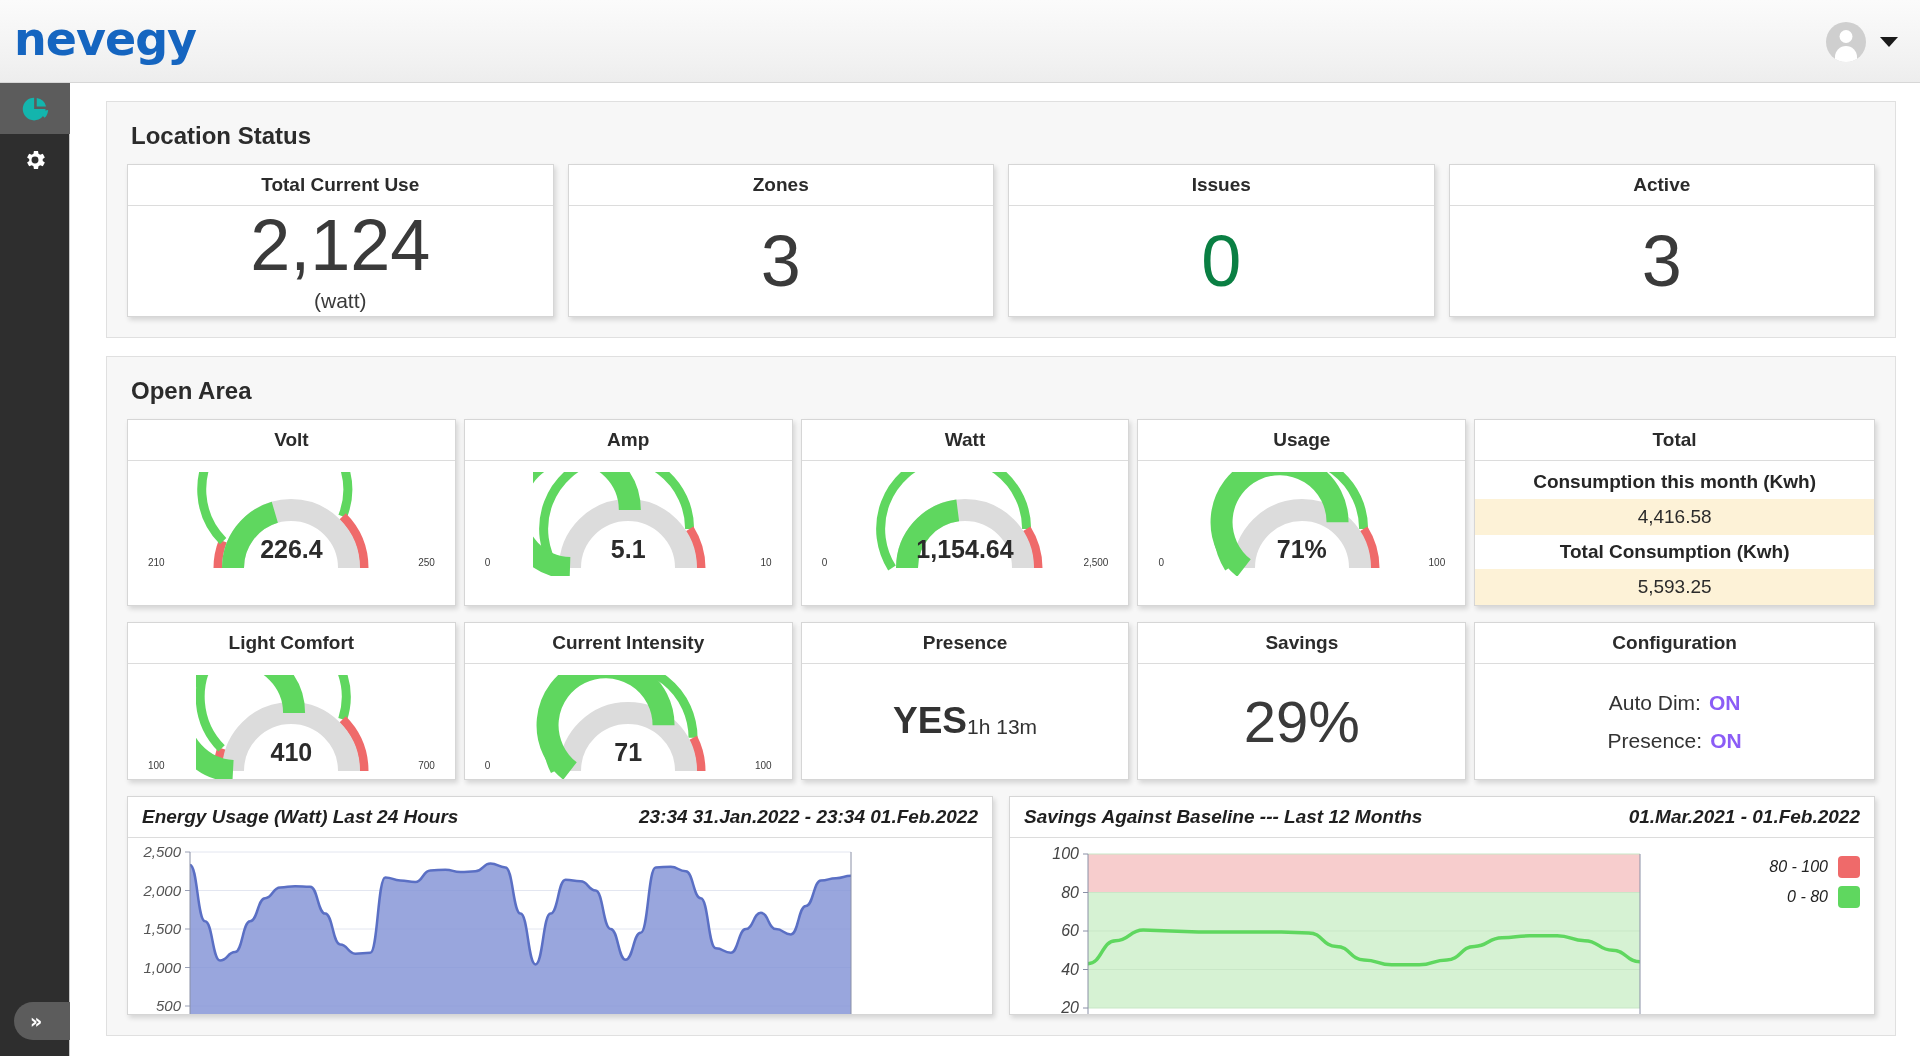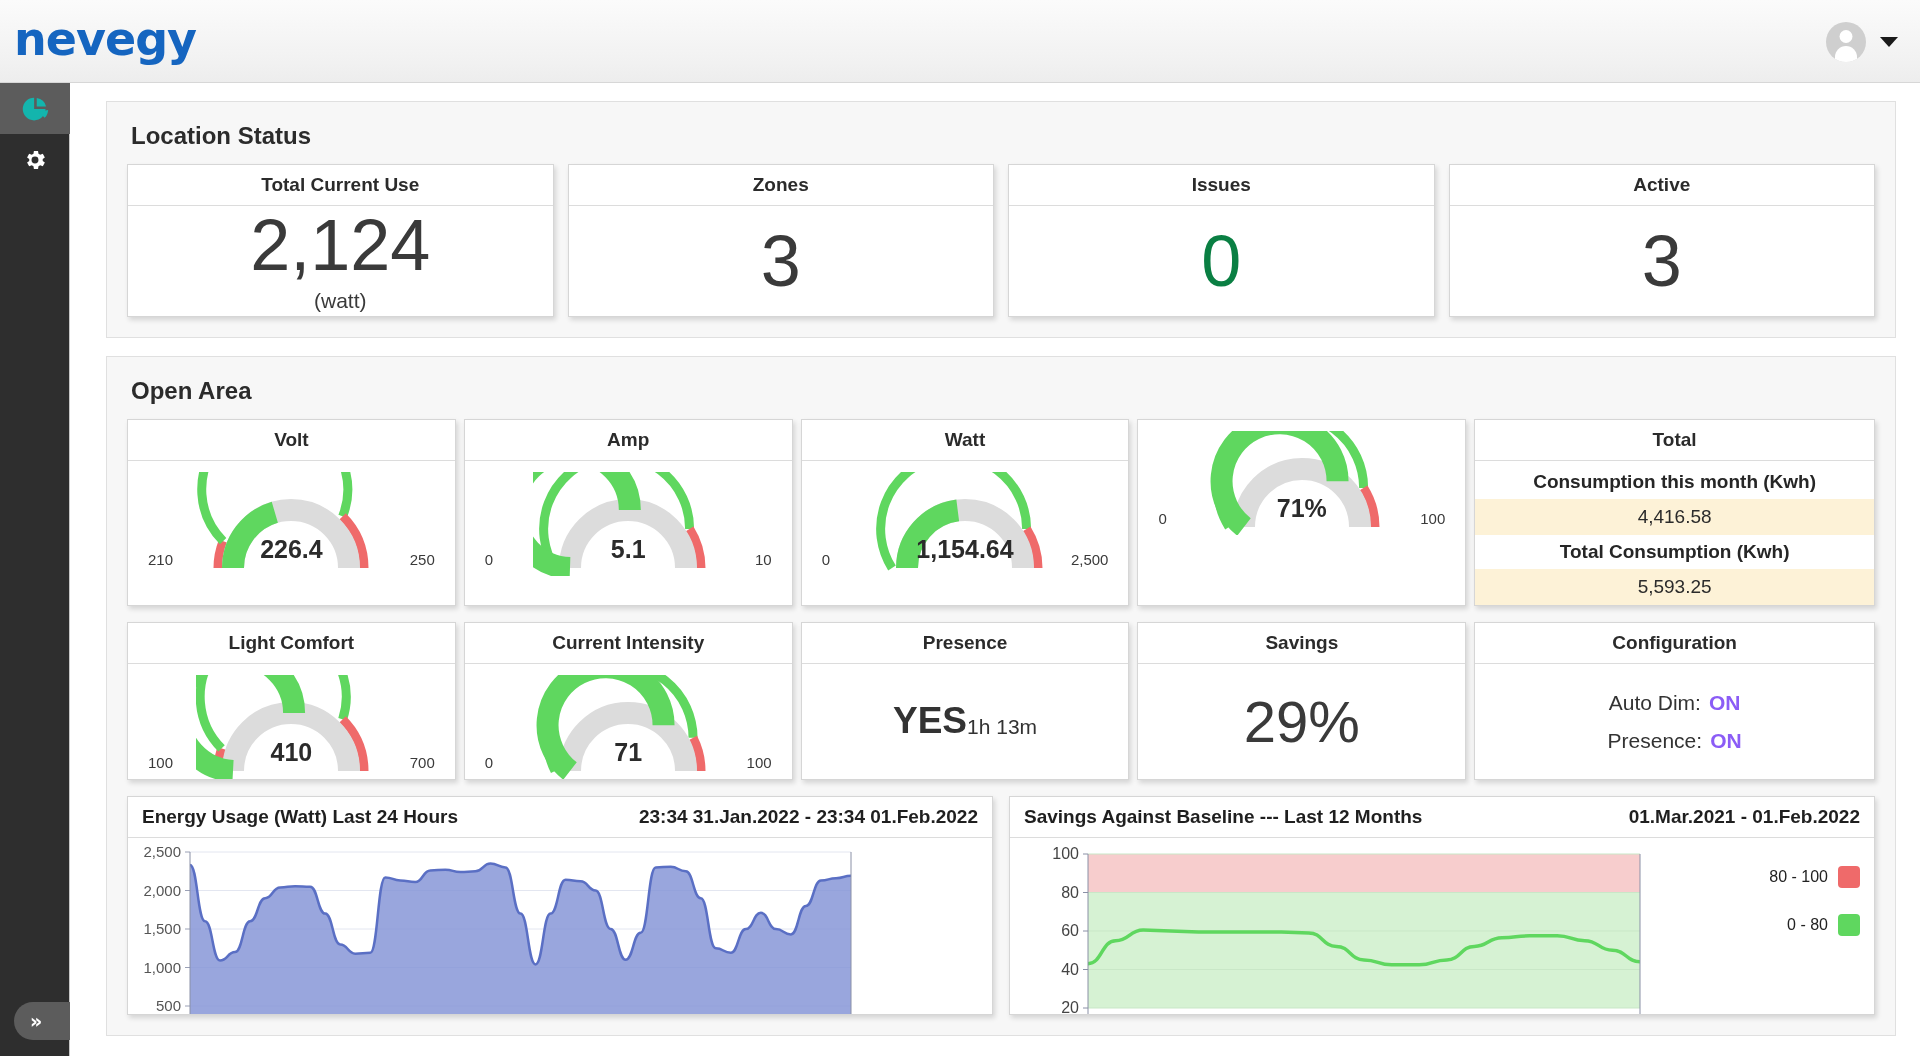--- a/index.html
+++ b/index.html
@@ -127,21 +127,21 @@
     display: flex; align-items: flex-end; justify-content: center;
   }
   .gauge-svg { display: block; }
   .gauge-val {
     position: absolute; left: 0; right: 0; bottom: 12px;
     text-align: center;
     font-size: 25px; font-weight: 700; color: #2b2b2b;
   }
   .gauge-min, .gauge-max {
     position: absolute; bottom: 8px;
-    font-size: 15px; color: #3a3a3a;
+    font-size: 10px; color: #3a3a3a;
   }
   .gauge-min { left: 20px; }
   .gauge-max { right: 20px; }
 
   
   .plain-body {
     height: 115px;
     display: flex; 
     align-items: center; justify-content: center;
   }
@@ -168,32 +168,33 @@
   .config-line .on { color: #8b5cf6; font-weight: 700; margin-left: 8px; }
 
   
   .chart-row { display: flex; gap: 16px; }
   .chart-card {
     flex: 1 1 0;
     background: #fff;
     border: 1px solid #d6d6d6;
     box-shadow: 2px 3px 5px rgba(0,0,0,0.14);
     overflow: hidden;
+    font-style: italic;
   }
   .chart-head {
     display: flex; align-items: center; justify-content: space-between;
     padding: 9px 14px;
     border-bottom: 1px solid #dcdcdc;
     font-size: 19px; font-weight: 700; color: #1f1f1f;
   }
   .chart-area { height: 176px; position: relative; background: #fff; }
   .chart-svg { display: block; }
   .legend {
-    position: absolute; right: 14px; top: 28px;
-    display: flex; flex-direction: column; gap: 26px;
+    position: absolute; right: 14px; top: 18px;
+    display: flex; flex-direction: column; gap: 8px;
   }
   .legend-item { display: flex; align-items: center; gap: 10px; justify-content: flex-end; }
   .legend-label { font-size: 16px; color: #222; }
   .legend-swatch { width: 22px; height: 22px; border-radius: 4px; }
 </style>
 </head>
 <body>
 
 <div class="topbar">
   <div class="logo">nevegy</div>
@@ -302,20 +303,21 @@
               <path d="M 37 96 A 58 58 0 1 1 153 96" stroke="#dcdcdc" stroke-width="22" fill="none"></path>
               <path d="M 37 96 A 58 58 0 0 1 87.73067245327034 38.45734732376029" stroke="#5fd75f" stroke-width="22" fill="none"></path>
             </svg>
           <div class="gauge-val">1,154.64</div>
           <div class="gauge-min">0</div>
           <div class="gauge-max">2,500</div>
         </div>
       </div>
 
       <div class="card gauge-card">
+        <div class="card-head">Usage</div>
         <div class="gauge-body">
           <svg class="gauge-svg" width="190" height="104" viewBox="0 0 190 104">
               <path d="M 22 95.99999999999999 A 73 73 0 1 1 156.6359385616471 56.88464396653323" stroke="#5fd75f" stroke-width="9" fill="none"></path>
               <path d="M 156.6359385616471 56.88464396653323 A 73 73 0 0 1 168 96" stroke="#ef6a6a" stroke-width="9" fill="none"></path>
               <path d="M 37 96 A 58 58 0 1 1 153 96" stroke="#dcdcdc" stroke-width="22" fill="none"></path>
               <path d="M 37 96 A 58 58 0 1 1 130.54860911187262 50.17100928220996" stroke="#5fd75f" stroke-width="22" fill="none"></path>
             </svg>
           <div class="gauge-val">71%</div>
           <div class="gauge-min">0</div>
           <div class="gauge-max">100</div>

